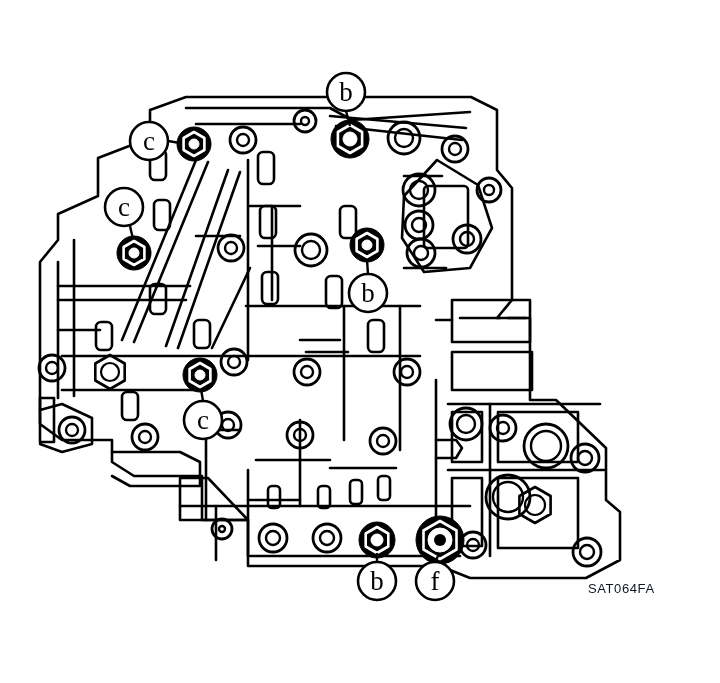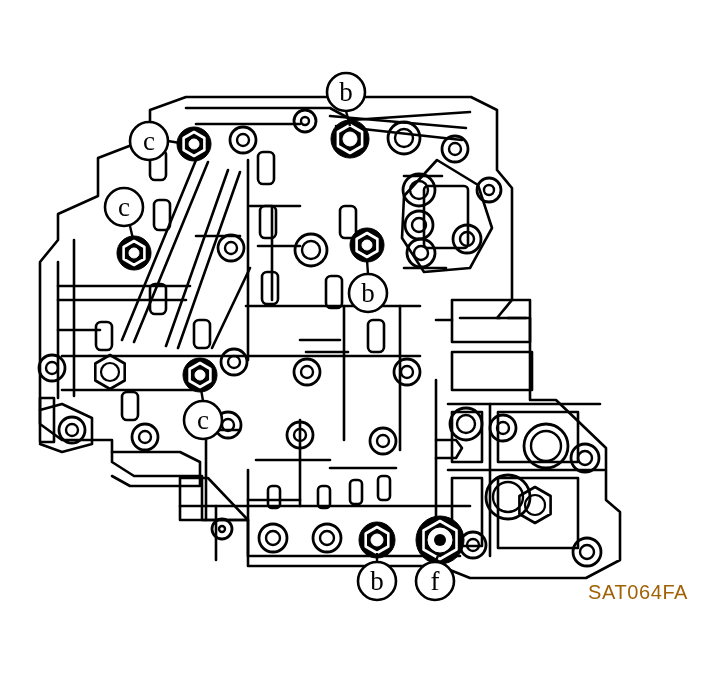--- a/index.html
+++ b/index.html
@@ -1,21 +1,21 @@
 <!DOCTYPE html>
 <html><head>
 <meta charset="utf-8">
 <title>SAT064FA</title>
 <style>
   html,body{margin:0;padding:0;background:#ffffff;}
   body{width:720px;height:683px;position:relative;overflow:hidden;
        font-family:"Liberation Sans", sans-serif;}
   #stage{position:absolute;left:0;top:0;width:720px;height:683px;}
   svg#diagram{position:absolute;left:0;top:0;width:720px;height:683px;display:block;}
-  .fig-code{position:absolute;font-size:20px;letter-spacing:.6px;color:#a16207;
+  .fig-code{position:absolute;font-size:13px;letter-spacing:.6px;color:#0f172a;
             white-space:nowrap;}
 </style>
 </head>
 <body>
 
 <div id="stage">
 
   <svg id="diagram" viewBox="0 0 720 683">
 
     <g fill="none" stroke="#000" stroke-width="2.6" stroke-linejoin="round" stroke-linecap="round">

